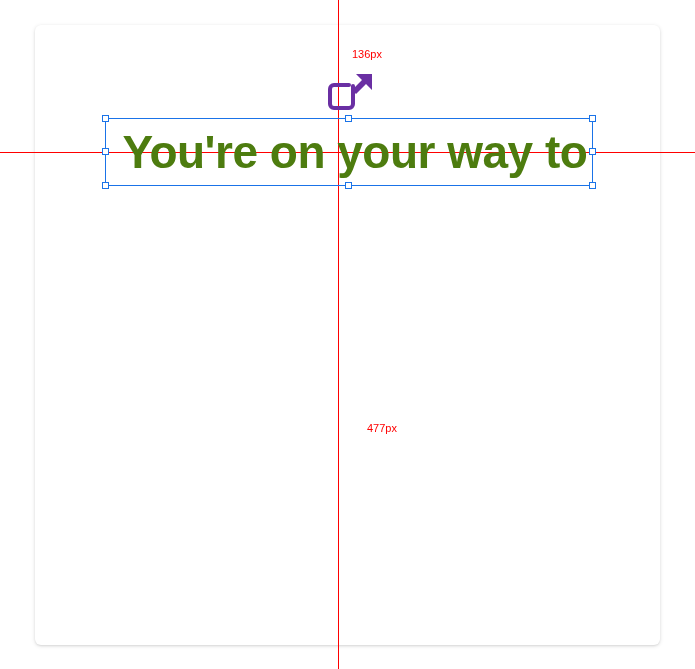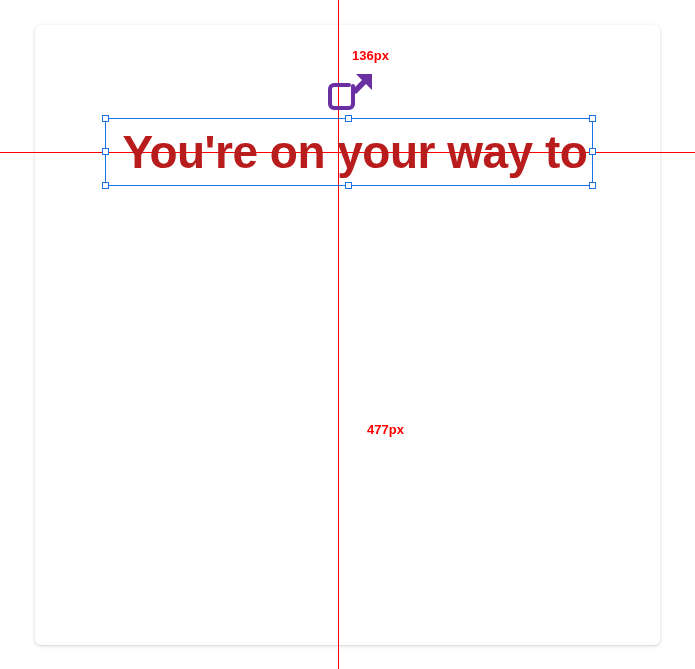--- a/index.html
+++ b/index.html
@@ -56,21 +56,21 @@
       top: 118px;
       width: 488px;
       height: 68px;
       display: flex;
       align-items: center;
       justify-content: center;
     }
     .selected-text .txt {
       font-size: 46px;
       font-weight: 700;
-      color: #b91c1c;
+      color: #4d7c0f;
       white-space: nowrap;
       letter-spacing: -0.5px;
       margin-left: 12px;
     }
     .selection-rect {
       position: absolute;
       border: 1px solid #1a73e8;
       pointer-events: none;
     }
     .handle {
@@ -84,22 +84,22 @@
     .handle.tl { left: -4px; top: -4px; cursor: nwse-resize; }
     .handle.tm { left: calc(50% - 4px); top: -4px; cursor: ns-resize; }
     .handle.tr { right: -4px; top: -4px; cursor: nesw-resize; }
     .handle.ml { left: -4px; top: calc(50% - 4px); cursor: ew-resize; }
     .handle.mr { right: -4px; top: calc(50% - 4px); cursor: ew-resize; }
     .handle.bl { left: -4px; bottom: -4px; cursor: nesw-resize; }
     .handle.bm { left: calc(50% - 4px); bottom: -4px; cursor: ns-resize; }
     .handle.br { right: -4px; bottom: -4px; cursor: nwse-resize; }
     .dim-label {
       position: absolute;
-      font-size: 13px;
-      font-weight: 700;
+      font-size: 11px;
+      font-weight: 400;
       color: #ff0000;
       font-family: Arial, sans-serif;
     }
   </style>
 </head>
 <body>
 
 <div class="card"></div>
 
 <div class="guide-v" style="left:338px;"></div>

